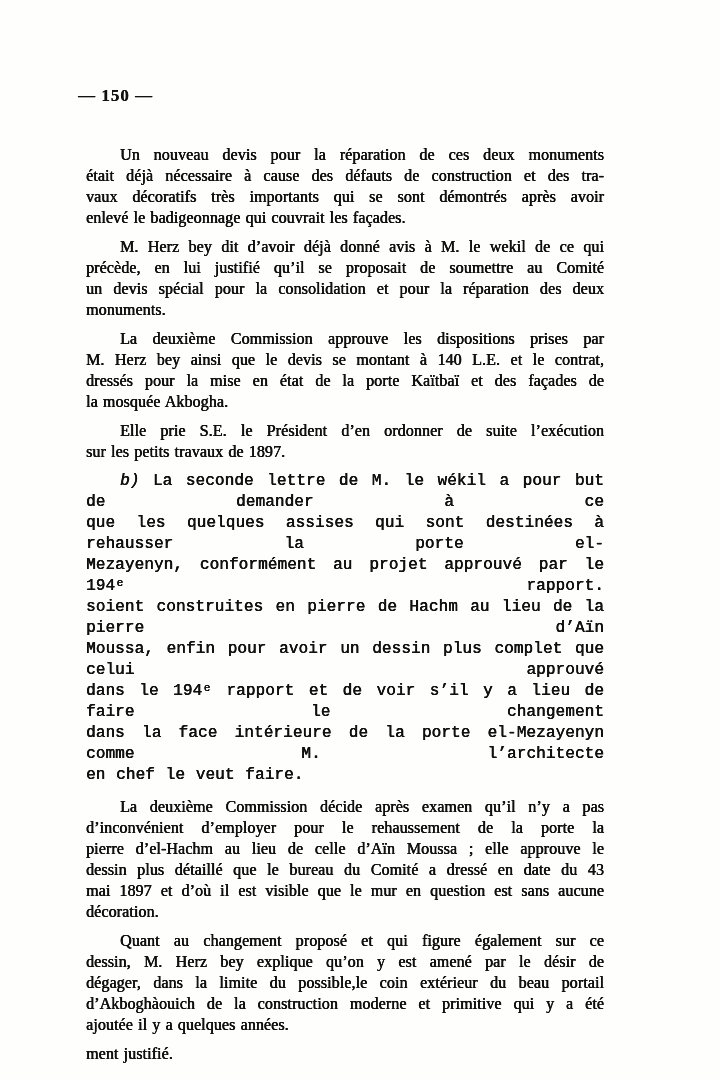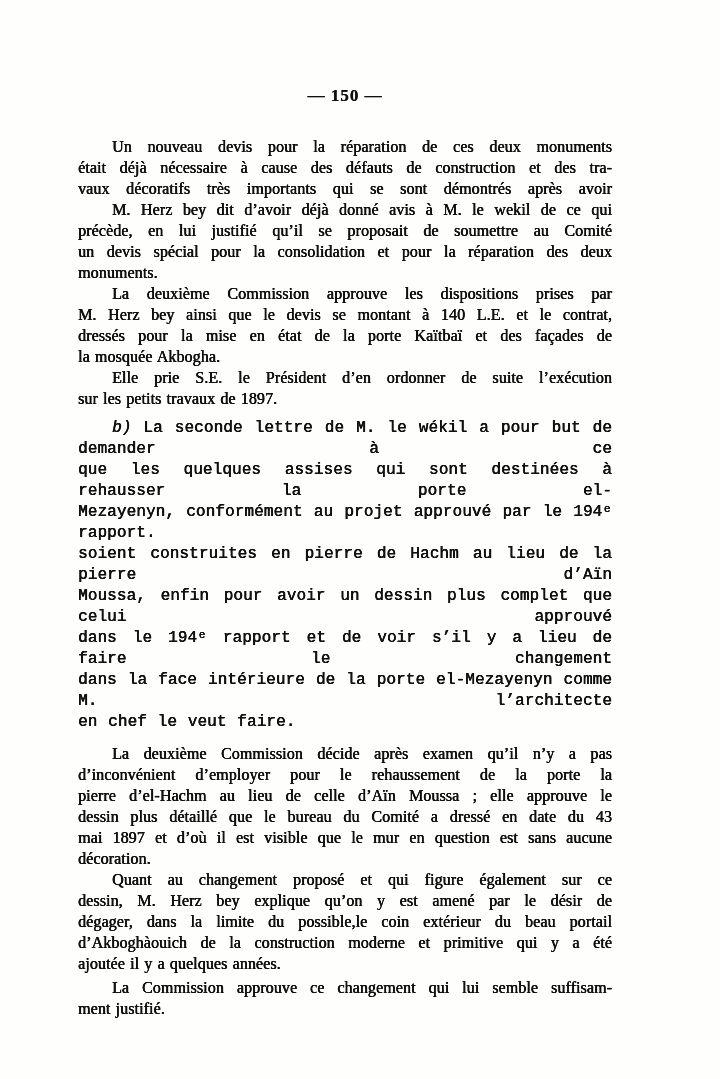--- a/index.html
+++ b/index.html
@@ -14,37 +14,36 @@
     background: #fefefd;
     overflow: hidden;
     font-family: "Liberation Serif", "DejaVu Serif", serif;
     color: #121110;
   }
   .page-number {
     position: absolute;
     top: 86px;
     left: 78px;
     width: 534px;
-    text-align: center;
     font-size: 17px;
     font-weight: bold;
     letter-spacing: 1px;
     text-shadow: 0.3px 0 0 currentColor;
   }
   .text-body {
     position: absolute;
     top: 136px;
     left: 78px;
     width: 534px;
     font-size: 16px;
     line-height: 21px;
     letter-spacing: 0.1px;
     word-spacing: 1px;
   }
-  .paragraph { margin: 0; }
+  .paragraph { margin: 8px; }
   .paragraph.space-before-9  { margin-top: 9px; font-family: Liberation Mono, monospace; }
   .paragraph.space-before-10 { margin-top: 10px; }
   .paragraph.space-before-3  { margin-top: 3px; }
   .line {
     text-align: justify;
     text-align-last: justify;
     text-shadow: 0.38px 0 0 currentColor, 0 0.25px 0 currentColor;
     white-space: normal;
   }
   .line.first { text-indent: 34px; }
@@ -57,20 +56,21 @@
 <div class="page">
 
   <div class="page-number">— 150 —</div>
 
   <div class="text-body">
 
     <div class="paragraph">
       <div class="line first">Un nouveau devis pour la réparation de ces deux monuments</div>
       <div class="line">était déjà nécessaire à cause des défauts de construction et des tra-</div>
       <div class="line">vaux décoratifs très importants qui se sont démontrés après avoir</div>
+      <div class="line end">enlevé le badigeonnage qui couvrait les façades.</div>
     </div>
 
     <div class="paragraph">
       <div class="line first">M. Herz bey dit d’avoir déjà donné avis à M. le wekil de ce qui</div>
       <div class="line">précède, en lui justifié qu’il se proposait de soumettre au Comité</div>
       <div class="line">un devis spécial pour la consolidation et pour la réparation des deux</div>
       <div class="line end">monuments.</div>
     </div>
 
     <div class="paragraph">
@@ -107,18 +107,17 @@
 
     <div class="paragraph">
       <div class="line first">Quant au changement proposé et qui figure également sur ce</div>
       <div class="line">dessin, M. Herz bey explique qu’on y est amené par le désir de</div>
       <div class="line">dégager, dans la limite du possible,le coin extérieur du beau portail</div>
       <div class="line">d’Akboghàouich de la construction moderne et primitive qui y a été</div>
       <div class="line end">ajoutée il y a quelques années.</div>
     </div>
 
     <div class="paragraph space-before-3">
-      <div class="line first">La Commission approuve ce changement qui lui semble suffisam-</div>
       <div class="line end">ment justifié.</div>
     </div>
 
   </div>
 </div>
 
 </body></html>

